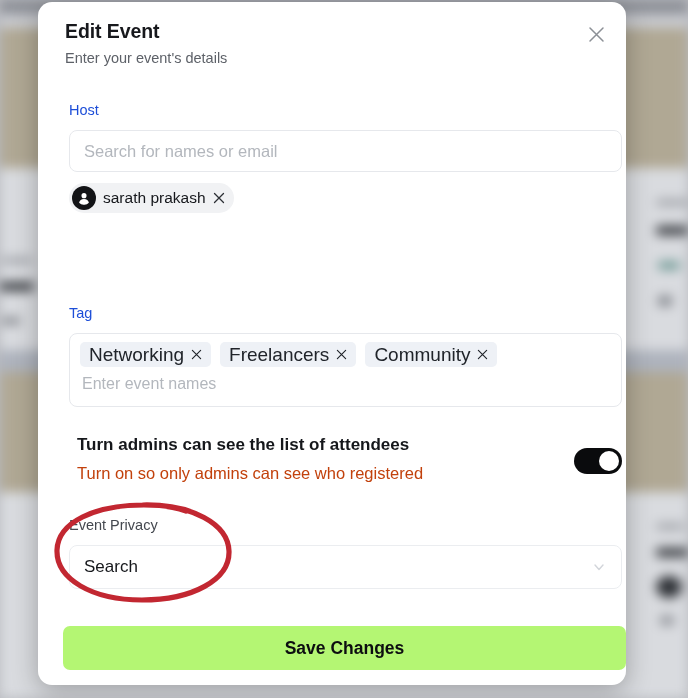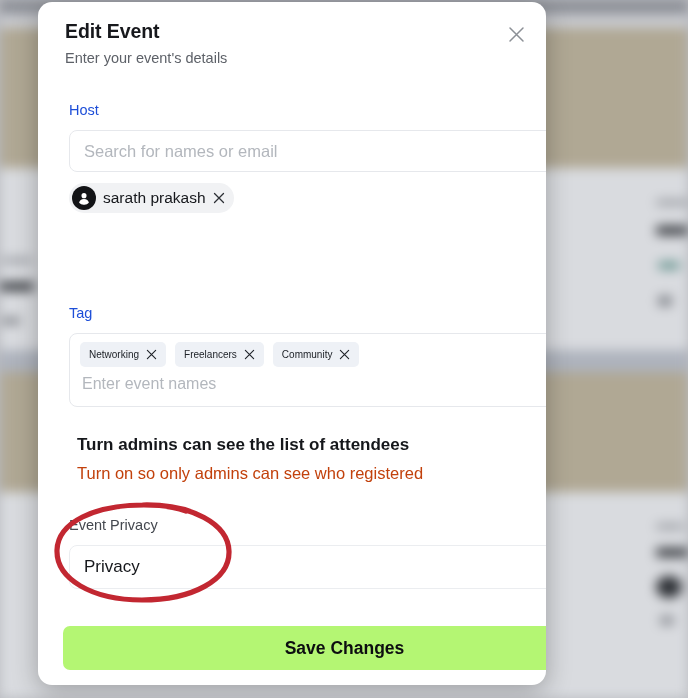--- a/index.html
+++ b/index.html
@@ -56,21 +56,21 @@
     left: 0; right: 0; top: 0;
     height: 14px;
     background: #8b8e95;
   }
 
   
   .modal {
     position: absolute;
     left: 38px;
     top: 2px;
-    width: 508px;
+    width: 588px;
     height: 683px;
     background: #ffffff;
     border-radius: 14px;
     box-shadow: 0 6px 26px rgba(0,0,0,0.28);
     overflow: hidden;
   }
 
   .modal-inner {
     position: absolute;
     inset: 0;
@@ -202,21 +202,21 @@
     align-items: center;
   }
   .tag-chip {
     height: 25px;
     background: #eef1f6;
     border-radius: 5px;
     display: flex;
     align-items: center;
     gap: 7px;
     padding: 0 9px;
-    font-size: 10px;
+    font-size: 19px;
     color: #20242a;
   }
   .tag-chip .tag-x {
     display: flex;
     align-items: center;
     color: #20242a;
     cursor: pointer;
   }
   .tag-placeholder {
     margin-top: 8px;
@@ -446,21 +446,21 @@
       </div>
 
       <div class="toggle-title">Turn admins can see the list of attendees</div>
       <div class="toggle-desc">Turn on so only admins can see who registered</div>
       <div class="toggle">
         <span class="toggle-knob"></span>
       </div>
 
       <div class="privacy-label">Event Privacy</div>
       <div class="privacy-select">
-        <span class="privacy-value">Privacy</span>
+        <span class="privacy-value">Search</span>
         <span class="chevron">
           <svg width="16" height="16" viewBox="0 0 16 16" fill="none" aria-hidden="true">
             <path d="M4 6 L8 10.5 L12 6" stroke="currentColor" stroke-width="1.4" stroke-linecap="round" stroke-linejoin="round"></path>
           </svg>
         </span>
       </div>
 
       <div class="scroll-arrow-up">▴</div>
       <div class="scroll-thumb"></div>
       <div class="scroll-arrow-down">▾</div>

